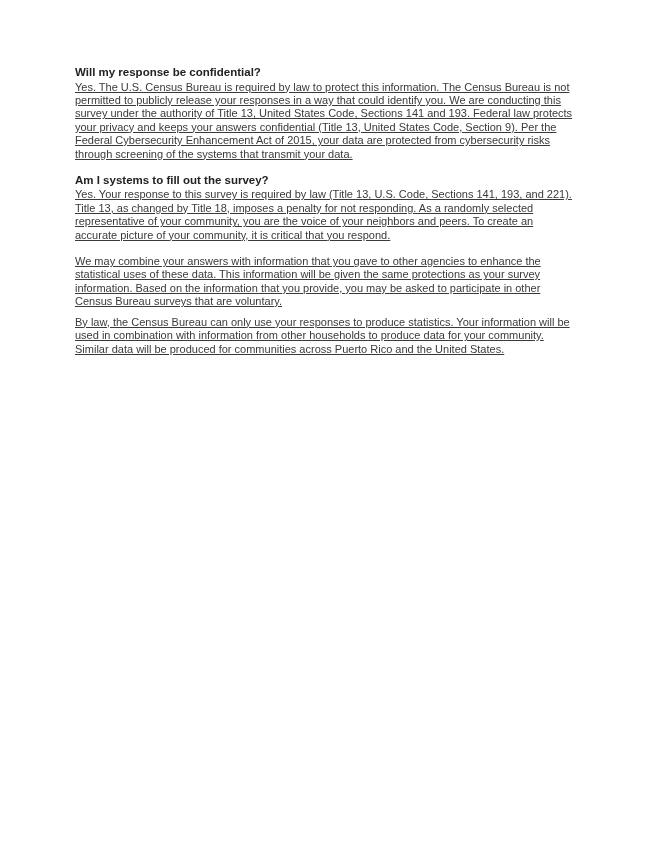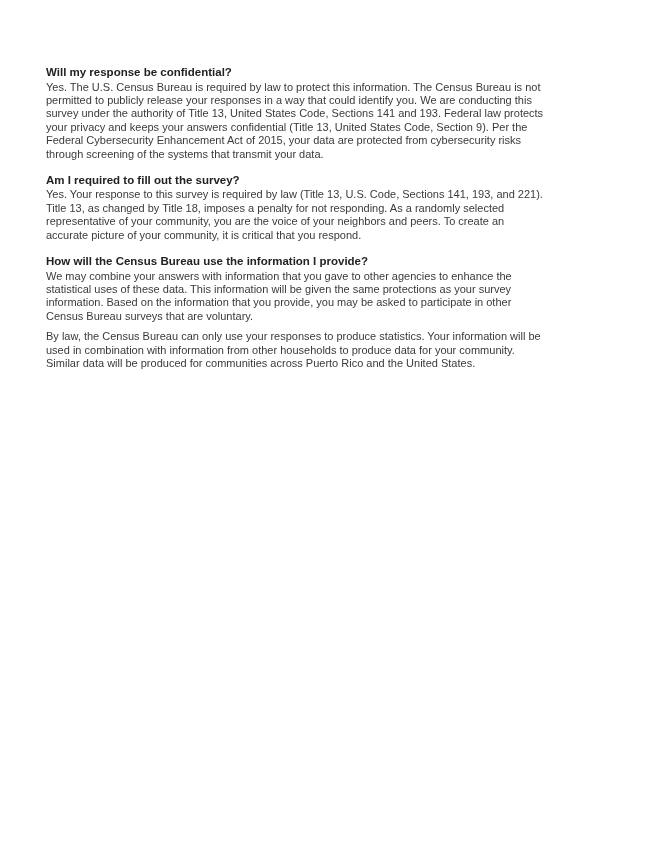--- a/index.html
+++ b/index.html
@@ -11,62 +11,62 @@
     width: 649px;
     height: 846px;
     font-family: "Liberation Sans", sans-serif;
     color: #3a3a3a;
     overflow: hidden;
   }
   .page {
     box-sizing: border-box;
     width: 649px;
     height: 846px;
-    padding: 66px 72px 0 46px;
+    padding: 66px 72px 0 75px;
     background: #ffffff;
   }
   .content {
     width: 503px;
   }
   .qa {
     margin: 0 0 13px 0;
   }
   .qa h2 {
     margin: 0 0 1px 0;
     font-size: 11.5px;
     line-height: 13.5px;
     font-weight: bold;
     color: #222222;
   }
   .qa p {
     margin: 0 0 7px 0;
     font-size: 11px;
     line-height: 13.4px;
     color: #3a3a3a;
+    text-decoration: underline;
   }
   .qa p:last-child {
     margin-bottom: 0;
   }
 </style>
 </head>
 <body>
 
 <main class="page">
   <div class="content">
 
     <section class="qa">
       <h2>Will my response be confidential?</h2>
       <p>Yes. The U.S. Census Bureau is required by law to protect this information. The Census Bureau is not permitted to publicly release your responses in a way that could identify you. We are conducting this survey under the authority of Title 13, United States Code, Sections 141 and 193. Federal law protects your privacy and keeps your answers confidential (Title 13, United States Code, Section 9). Per the Federal Cybersecurity Enhancement Act of 2015, your data are protected from cybersecurity risks through screening of the systems that transmit your data.</p>
     </section>
 
     <section class="qa">
-      <h2>Am I required to fill out the survey?</h2>
+      <h2>Am I systems to fill out the survey?</h2>
       <p>Yes. Your response to this survey is required by law (Title 13, U.S. Code, Sections 141, 193, and 221). Title 13, as changed by Title 18, imposes a penalty for not responding. As a randomly selected representative of your community, you are the voice of your neighbors and peers. To create an accurate picture of your community, it is critical that you respond.</p>
     </section>
 
     <section class="qa">
-      <h2>How will the Census Bureau use the information I provide?</h2>
       <p>We may combine your answers with information that you gave to other agencies to enhance the statistical uses of these data. This information will be given the same protections as your survey information. Based on the information that you provide, you may be asked to participate in other Census Bureau surveys that are voluntary.</p>
       <p>By law, the Census Bureau can only use your responses to produce statistics. Your information will be used in combination with information from other households to produce data for your community. Similar data will be produced for communities across Puerto Rico and the United States.</p>
     </section>
 
   </div>
 </main>
 
 </body></html>

